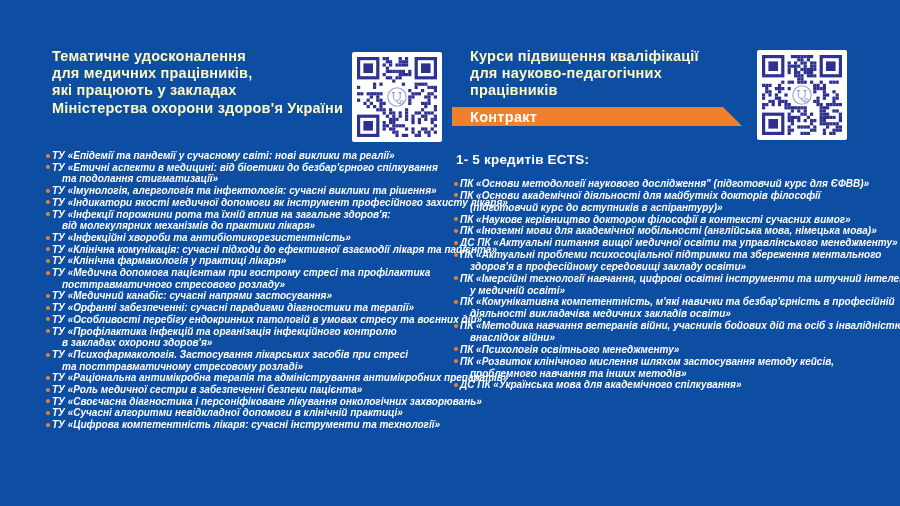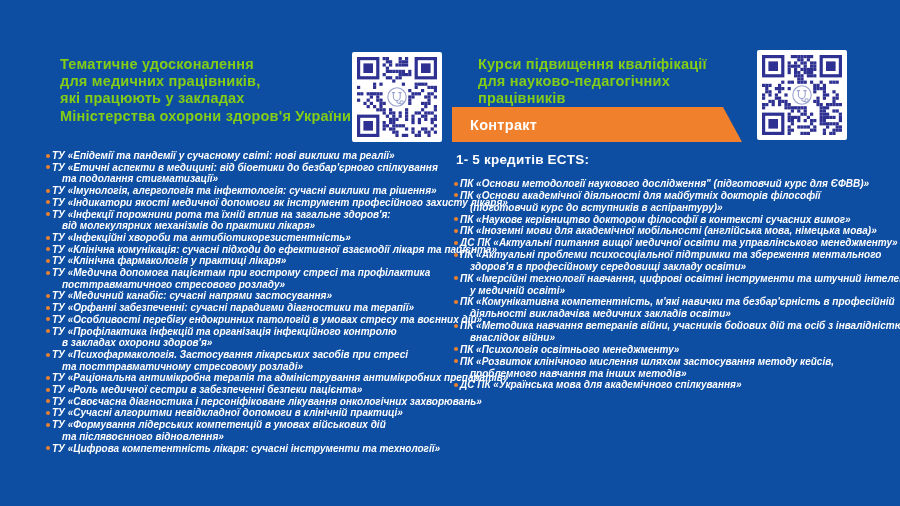--- a/index.html
+++ b/index.html
@@ -3,28 +3,28 @@
 <meta charset="utf-8">
 <style>
   html,body{margin:0;padding:0;background:#0D4EA3;}
   .slide{
     position:relative;width:900px;height:506px;overflow:hidden;
     background:#0D4EA3;
     font-family:"Liberation Sans","DejaVu Sans",sans-serif;
     color:#FFFFFF;
   }
   .title{
-    position:absolute;margin:8px;
+    position:absolute;margin:0;
     font-size:14.5px;font-weight:700;line-height:17.2px;letter-spacing:.2px;
-    white-space:pre-line;color:#84cc16;
+    white-space:pre-line;color:#fef9c3;
   }
   .title-left{left:52px;top:48px;width:330px;}
   .title-right{left:470px;top:48px;width:300px;}
   .banner{
-    position:absolute;left:452px;top:107px;width:290px;height:35px;
+    position:absolute;left:452px;top:107px;width:290px;height:19px;
     background:#F0802B;
     clip-path:polygon(0 0, calc(100% - 19px) 0, 100% 100%, 0 100%);
     display:flex;align-items:center;
   }
   .banner-label{
     padding-left:18px;font-size:14.5px;font-weight:700;letter-spacing:.3px;color:#FFFFFF;
   }
   .credits{
     position:absolute;left:456px;top:152px;margin:0;
     font-size:13.5px;font-weight:700;letter-spacing:.2px;color:#FFFFFF;
@@ -477,22 +477,20 @@
       <li class="course">ТУ «Орфанні забезпеченні: сучасні парадигми діагностики та терапії»</li>
       <li class="course">ТУ «Особливості перебігу ендокринних патологій в умовах стресу та воєнних дій»</li>
       <li class="course">ТУ «Профілактика інфекцій та організація інфекційного контролю
 в закладах охорони здоров'я»</li>
       <li class="course">ТУ «Психофармакологія. Застосування лікарських засобів при стресі
 та посттравматичному стресовому розладі»</li>
       <li class="course">ТУ «Раціональна антимікробна терапія та адміністрування антимікробних препаратів»</li>
       <li class="course">ТУ «Роль медичної сестри в забезпеченні безпеки пацієнта»</li>
       <li class="course">ТУ «Своєчасна діагностика і персоніфіковане лікування онкологічних захворювань»</li>
       <li class="course">ТУ «Сучасні алгоритми невідкладної допомоги в клінічній практиці»</li>
-      <li class="course">ТУ «Формування лідерських компетенцій в умовах військових дій
-та післявоєнного відновлення»</li>
       <li class="course">ТУ «Цифрова компетентність лікаря: сучасні інструменти та технології»</li>
     </ul>
 
   <ul class="course-list course-list-right">
       <li class="course">ПК «Основи методології наукового дослідження" (підготовчий курс для ЄФВВ)»</li>
       <li class="course">ПК «Основи академічної діяльності для майбутніх докторів філософії
 (підготовчий курс до вступників в аспірантуру)»</li>
       <li class="course">ПК «Наукове керівництво доктором філософії в контексті сучасних вимог»</li>
       <li class="course">ПК «Іноземні мови для академічної мобільності (англійська мова, німецька мова)»</li>
       <li class="course">ДС ПК «Актуальні питання вищої медичної освіти та управлінського менеджменту»</li>

